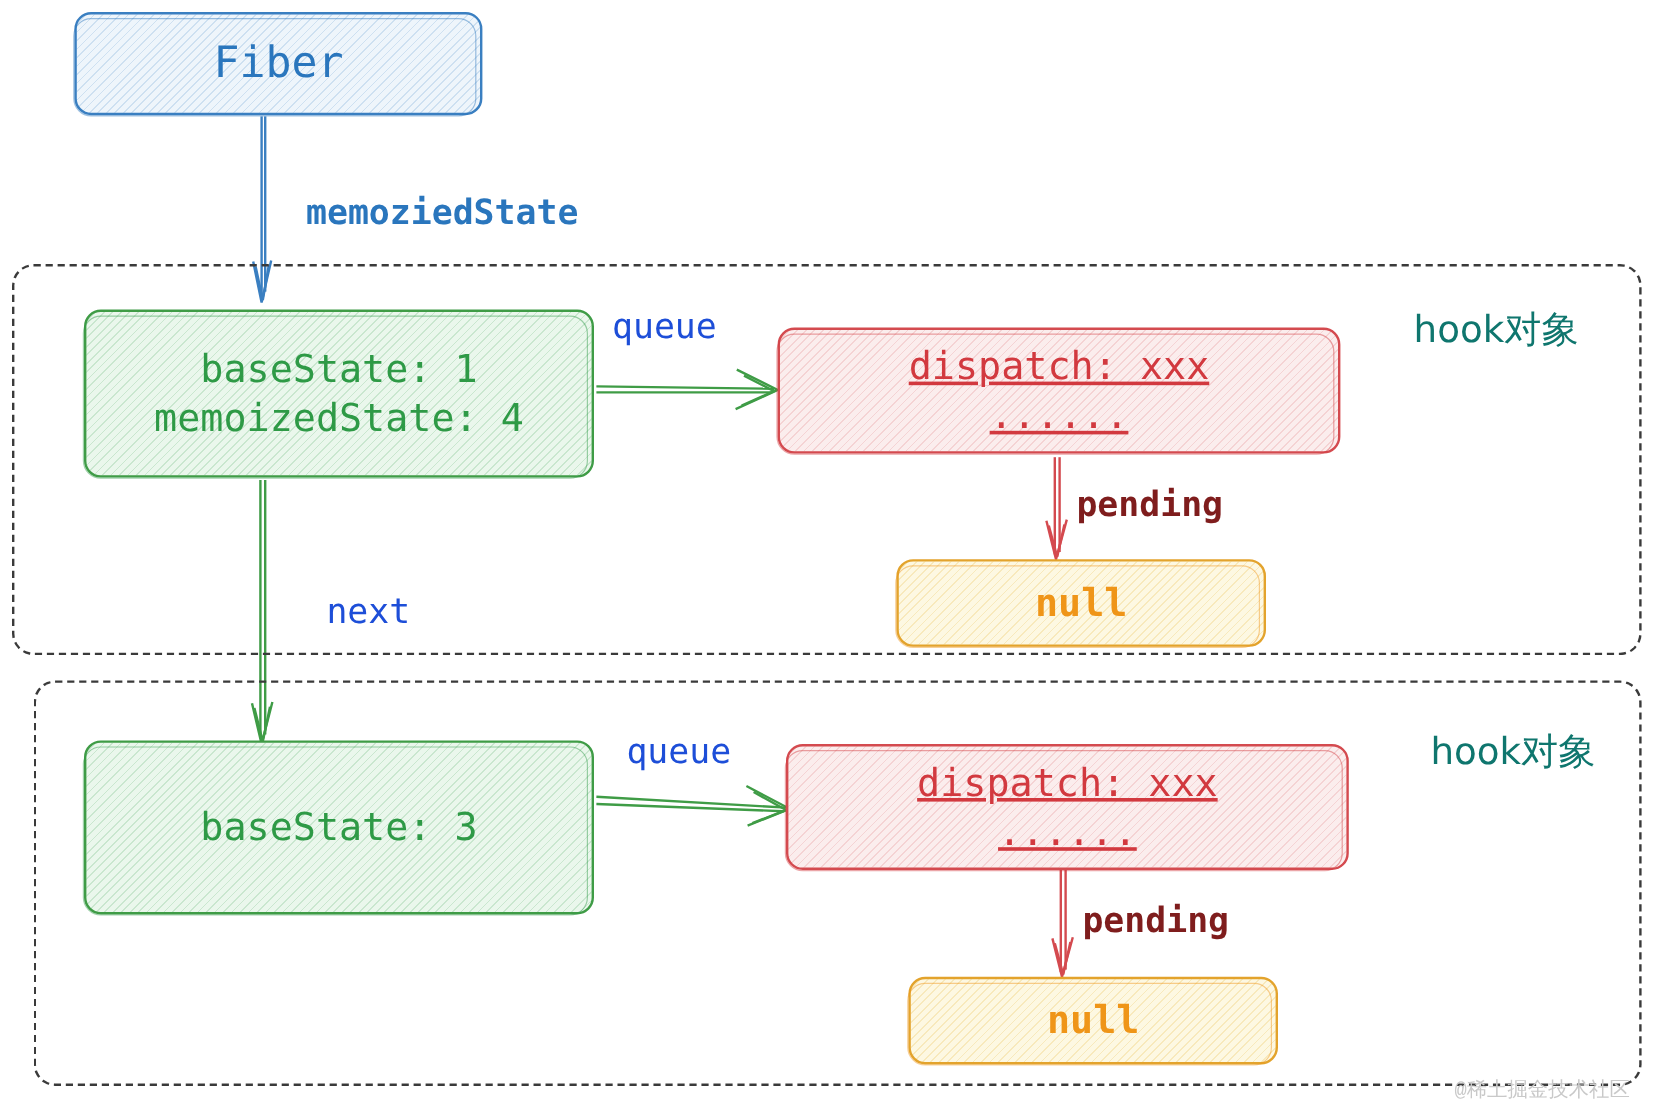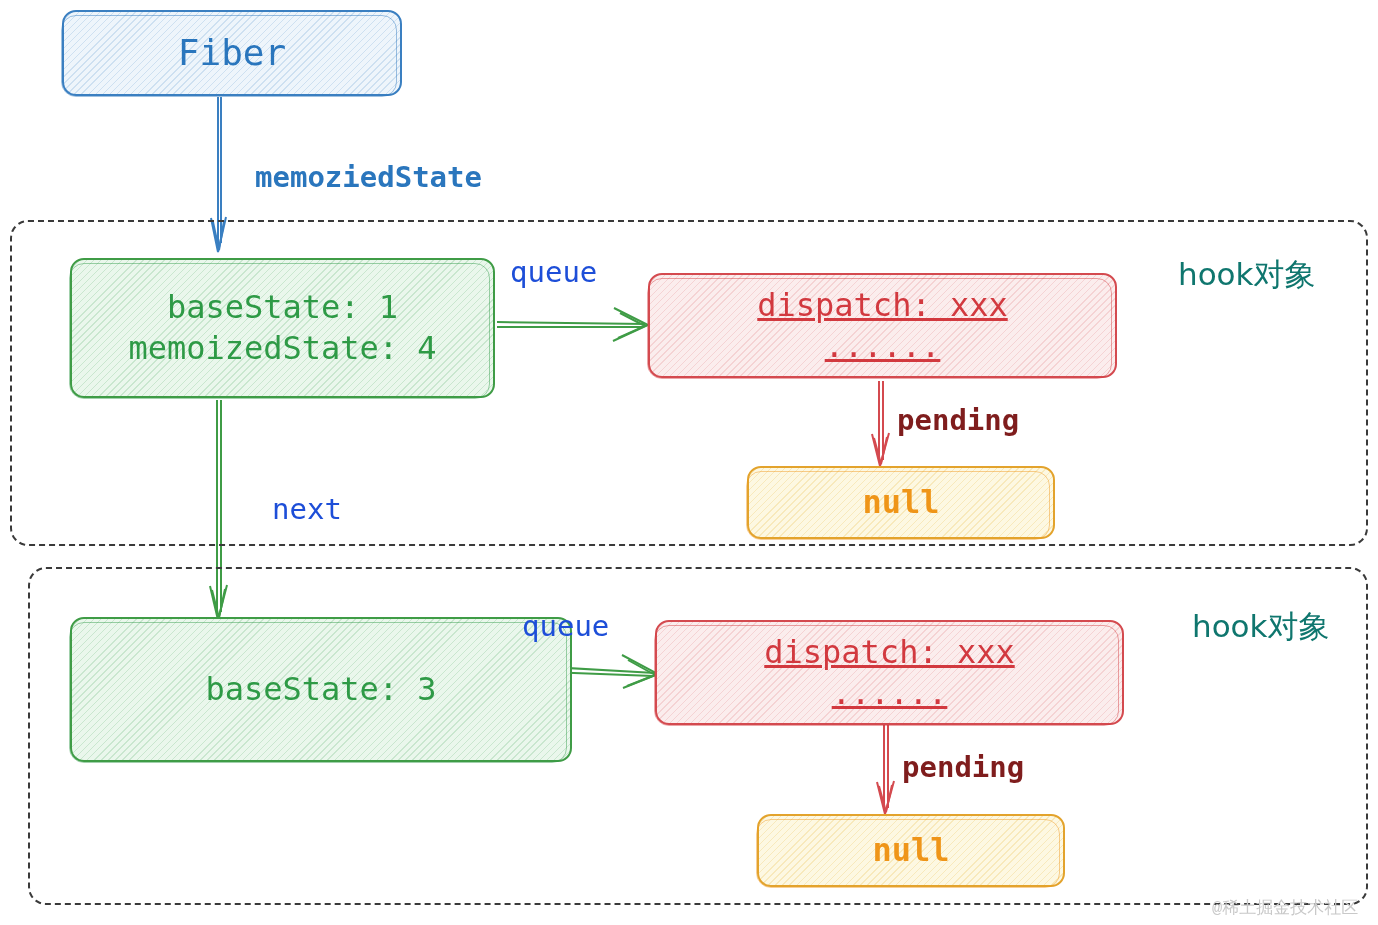--- a/index.html
+++ b/index.html
@@ -208,21 +208,21 @@
 
   <div class="node n-yellow" style="left:747px; top:466px; width:308px; height:73px; font-size:32px;">
     <span class="ln">null</span>
   </div>
 
   <div class="edge-label lbl-green" style="left:228px; top:492px;margin-left:44px;">next</div>
 
   <div class="group" style="left:28px; top:567px; width:1340px; height:338px;"></div>
   <div class="group-label" style="left:1192px; top:606px;">hook对象</div>
 
-  <div class="node n-green" style="left:70px; top:617px; width:502px; height:145px; font-size:32px;">
+  <div class="node n-green" style="left:70px; top:617px; width:425px; height:145px; font-size:32px;">
     <span class="ln">baseState: 3</span>
   </div>
 
   <div class="edge-label lbl-green" style="left:522px; top:609px;">queue</div>
 
   <div class="node n-red" style="left:655px; top:620px; width:469px; height:105px; font-size:32px;">
     <span class="ln">dispatch: xxx</span>
     <span class="ln">......</span>
   </div>
 

